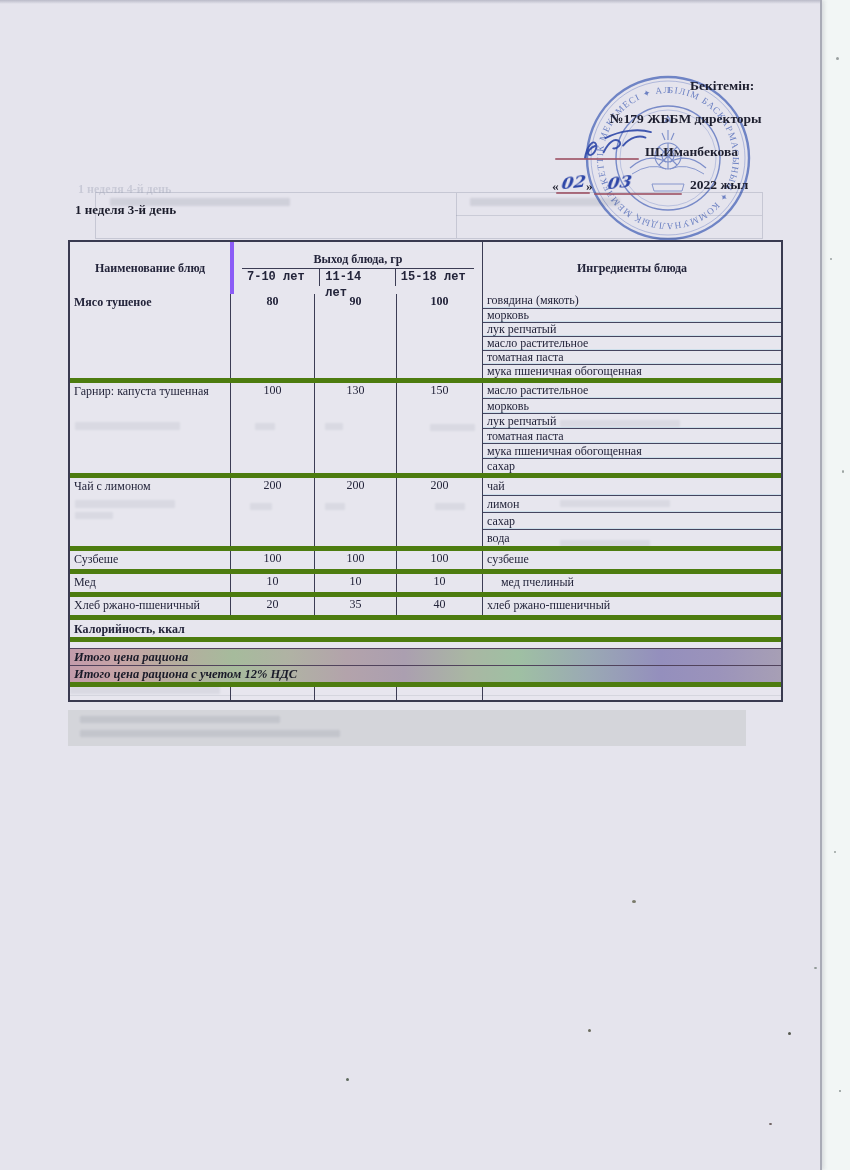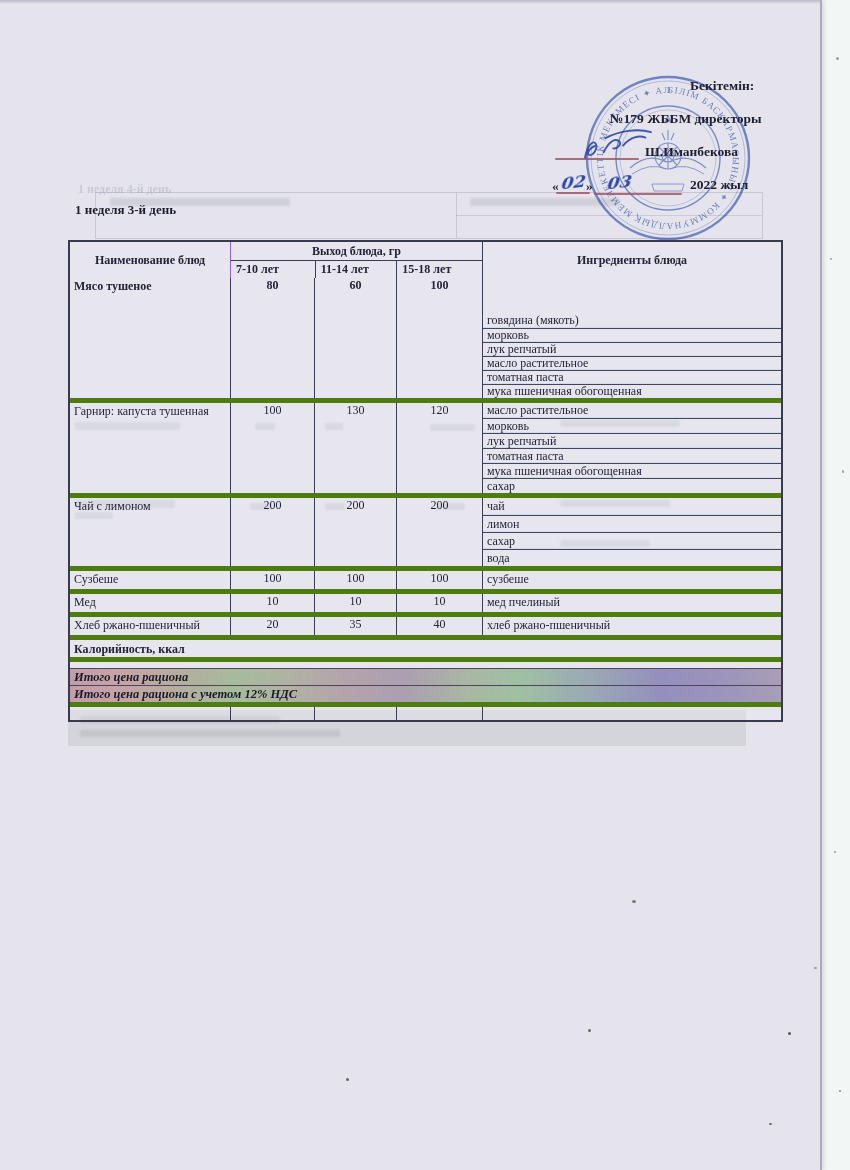--- a/index.html
+++ b/index.html
@@ -48,24 +48,24 @@
   .c-p2 { width:82px; text-align:center; padding-top:0; }
   .c-p3 { width:86px; text-align:center; padding-top:0; }
   .c-ing { flex:1; padding:0; display:flex; flex-direction:column; }
   .sub { padding:0 4px; border-top:1px solid #45445f; overflow:hidden; white-space:nowrap;
          box-shadow:0 -1px 0 rgba(90,190,215,.18); }
   .sub:first-child { border-top:none; box-shadow:none; }
   .bold { font-weight:bold; }
   
   .thead { font-weight:bold; }
   .h-name { width:160px; display:flex; align-items:center; justify-content:center; text-align:center; }
-  .h-out { width:252px; border-left:1px solid #8b5cf6; padding:0; }
+  .h-out { width:252px; border-left:4px solid #8b5cf6; padding:8px; }
   .h-out-top { height:19px; text-align:center; border-bottom:1px solid #3c3d54; line-height:18px; }
   .h-ages { display:flex; height:17px; }
-  .h-age { padding:0 5px; line-height:16px; }
+  .h-age { padding:0 5px; line-height:16px;font-family:Liberation Mono, monospace; }
   .h-age + .h-age { border-left:1px solid #3c3d54; }
   .h-a1{width:84px;} .h-a2{width:82px;} .h-a3{width:86px;}
   .h-ing { flex:1; display:flex; align-items:center; justify-content:center; border-left:1px solid #3c3d54;text-align:right; }
   
   .row-cal  { height:22px; font-weight:bold; padding:2px 4px; }
   .row-spacer { height:11px; }
   .row-total {
     height:17px; font-weight:bold; font-style:italic; font-size:12.5px; color:#191a28;
     padding:0 4px; display:flex; align-items:center;
     border-top:1px solid #51435c;
@@ -177,36 +177,36 @@
             <div class="h-age h-a3">15-18 лет</div>
           </div>
         </div>
         <div class="h-ing">Ингредиенты блюда</div>
       </div>
 
       <div id="dish-rows">
           <div class="trow">
             <div class="cell c-name bold">Мясо тушеное</div>
             <div class="cell c-p1 bold" style="line-height: 15px;">80</div>
-            <div class="cell c-p2 bold" style="line-height: 15px;">60</div>
+            <div class="cell c-p2 bold" style="line-height: 15px;">90</div>
             <div class="cell c-p3 bold" style="line-height: 15px;">100</div>
             <div class="cell c-ing">
-              <div class="sub" style="height: 14px; line-height: 13px; margin-top: 36px;">говядина (мякоть)</div>
+              <div class="sub" style="height: 14px; line-height: 13px;">говядина (мякоть)</div>
               <div class="sub" style="height: 14px; line-height: 13px;">морковь</div>
               <div class="sub" style="height: 14px; line-height: 13px;">лук репчатый</div>
               <div class="sub" style="height: 14px; line-height: 13px;">масло растительное</div>
               <div class="sub" style="height: 14px; line-height: 13px;">томатная паста</div>
               <div class="sub" style="height: 14px; line-height: 13px;">мука пшеничная обогощенная</div>
             </div>
           </div>
           <div class="trow">
             <div class="cell c-name">Гарнир: капуста тушенная</div>
             <div class="cell c-p1" style="line-height: 15px;">100</div>
             <div class="cell c-p2" style="line-height: 15px;">130</div>
-            <div class="cell c-p3" style="line-height: 15px;">120</div>
+            <div class="cell c-p3" style="line-height: 15px;">150</div>
             <div class="cell c-ing">
               <div class="sub" style="height: 15px; line-height: 14px;">масло растительное</div>
               <div class="sub" style="height: 15px; line-height: 14px;">морковь</div>
               <div class="sub" style="height: 15px; line-height: 14px;">лук репчатый</div>
               <div class="sub" style="height: 15px; line-height: 14px;">томатная паста</div>
               <div class="sub" style="height: 15px; line-height: 14px;">мука пшеничная обогощенная</div>
               <div class="sub" style="height: 15px; line-height: 14px;">сахар</div>
             </div>
           </div>
           <div class="trow">
@@ -229,21 +229,21 @@
             <div class="cell c-ing">
               <div class="sub" style="height: 18px; line-height: 17px;">сузбеше</div>
             </div>
           </div>
           <div class="trow">
             <div class="cell c-name">Мед</div>
             <div class="cell c-p1" style="line-height: 15px;">10</div>
             <div class="cell c-p2" style="line-height: 15px;">10</div>
             <div class="cell c-p3" style="line-height: 15px;">10</div>
             <div class="cell c-ing">
-              <div class="sub" style="height: 18px; line-height: 17px;">мед пчелиный</div>
+              <div class="sub" style="height: 18px; line-height: 17px; margin-left: 14px;">мед пчелиный</div>
             </div>
           </div>
           <div class="trow">
             <div class="cell c-name">Хлеб ржано-пшеничный</div>
             <div class="cell c-p1" style="line-height: 15px;">20</div>
             <div class="cell c-p2" style="line-height: 15px; text-align: center;">35</div>
             <div class="cell c-p3" style="line-height: 15px;">40</div>
             <div class="cell c-ing">
               <div class="sub" style="height: 18px; line-height: 17px;">хлеб ржано-пшеничный</div>
             </div>

